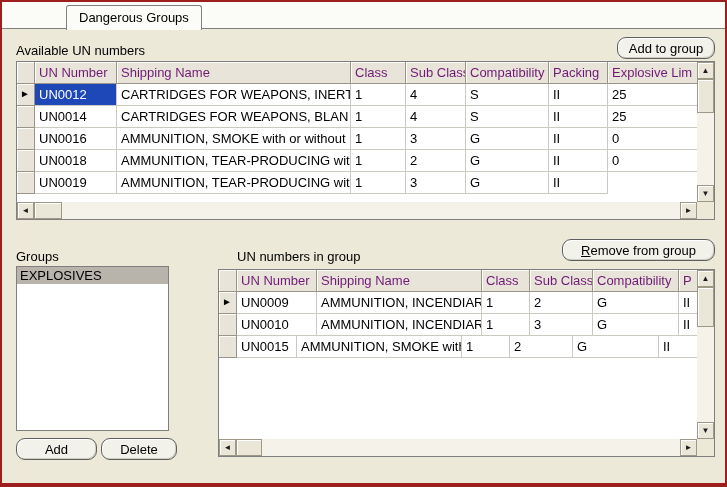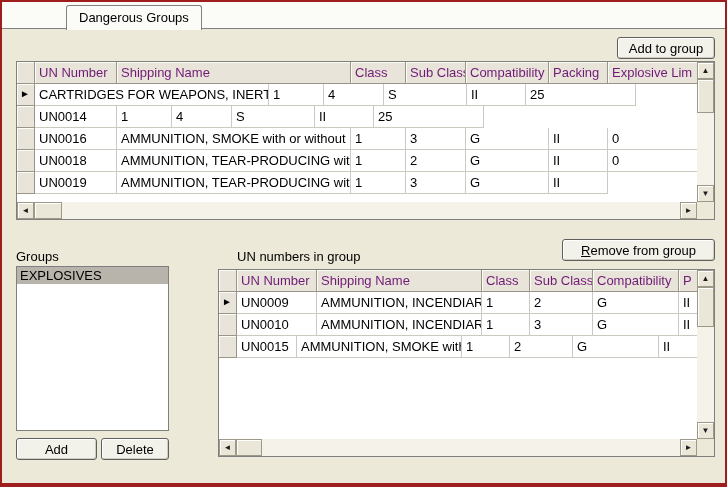--- a/index.html
+++ b/index.html
@@ -19,21 +19,21 @@
     background:#fbfbf8; border:1px solid #808080; border-bottom:none;
     border-radius:3px 3px 0 0; z-index:3; white-space:nowrap;text-align:right;
   }
 
   
   .lbl { position:absolute; white-space:nowrap; }
 
   
   .btn {
     position:absolute; display:flex; align-items:center; justify-content:center;
-    background:#f2f1ea; border:1px solid #5f5f5f; border-radius:3px;
+    background:#f2f1ea; border:1px solid #5f5f5f; border-radius:9px;
     box-shadow: inset 1px 1px 0 #fff, inset -1px -1px 0 #cfccc0;
     font-size:13px; cursor:default; white-space:nowrap;
   }
 
   
   .grid { position:absolute; background:#fff; border:1px solid #7f7f7f; overflow:hidden; }
   .grid-header, .grow { display:flex; height:22px; width:1200px; }
   .gcell { flex-shrink:0; padding:3px 4px 0 4px; white-space:nowrap; overflow:hidden; }
   .hcell {
     background:#e8e4da; color:#701a75;
@@ -67,47 +67,50 @@
 </head>
 <body>
 
 <div class="window">
 
   <div class="tabstrip"></div>
   <div class="tab">
     <span>Dangerous Groups</span>
   </div>
 
+  <div class="lbl" style="left:14px; top:41px;">Available UN numbers</div>
 
   <button class="btn" style="left:615px; top:35px; width:98px; height:22px;">Add to group</button>
 
   <div class="grid" id="grid1" style="left:14px; top:59px; width:699px; height:159px;">
     <div class="grid-header">
         <div class="ind"></div>
         <div class="gcell hcell" style="width: 82px;">UN Number</div>
         <div class="gcell hcell" style="width: 234px;">Shipping Name</div>
         <div class="gcell hcell" style="width: 55px;">Class</div>
         <div class="gcell hcell" style="width: 60px;">Sub Class</div>
         <div class="gcell hcell" style="width: 83px;">Compatibility</div>
         <div class="gcell hcell" style="width: 59px;">Packing</div>
         <div class="gcell hcell" style="width: 110px;">Explosive Lim</div>
       </div>
     <div class="grid-body">
         <div class="grow">
           <div class="ind">►</div>
+          <div class="gcell dcell sel" style="width: 82px;">UN0012</div>
           <div class="gcell dcell" style="width: 234px;">CARTRIDGES FOR WEAPONS, INERT</div>
           <div class="gcell dcell" style="width: 55px;">1</div>
           <div class="gcell dcell" style="width: 60px;">4</div>
           <div class="gcell dcell" style="width: 83px;">S</div>
           <div class="gcell dcell" style="width: 59px;">II</div>
           <div class="gcell dcell" style="width: 110px;">25</div>
         </div>
         <div class="grow">
           <div class="ind"></div>
           <div class="gcell dcell" style="width: 82px;">UN0014</div>
+          <div class="gcell dcell" style="width: 234px;">CARTRIDGES FOR WEAPONS, BLAN</div>
           <div class="gcell dcell" style="width: 55px;">1</div>
           <div class="gcell dcell" style="width: 60px;">4</div>
           <div class="gcell dcell" style="width: 83px;">S</div>
           <div class="gcell dcell" style="width: 59px;">II</div>
           <div class="gcell dcell" style="width: 110px;">25</div>
         </div>
         <div class="grow">
           <div class="ind"></div>
           <div class="gcell dcell" style="width: 82px;">UN0016</div>
           <div class="gcell dcell" style="width: 234px;">AMMUNITION, SMOKE with or without b</div>
@@ -152,21 +155,21 @@
     <div class="corner"></div>
   </div>
 
   <div class="lbl" style="left:14px; top:247px;">Groups</div>
 
   <div class="listbox" id="groups-listbox" style="left:14px; top:264px; width:153px; height:165px;">
       <div class="item sel-gray">EXPLOSIVES</div>
     </div>
 
   <button class="btn" style="left:14px; top:436px; width:81px; height:22px;">Add</button>
-  <button class="btn" style="left:99px; top:436px; width:68px; height:22px;">Delete</button>
+  <button class="btn" style="left:99px; top:436px; width:76px; height:22px;">Delete</button>
 
   <div class="lbl" style="left:235px; top:247px;">UN numbers in group</div>
 
   <button class="btn" style="left:560px; top:237px; width:153px; height:22px;"><u>R</u>emove from group</button>
 
   <div class="grid" id="grid2" style="left:216px; top:267px; width:497px; height:188px;">
     <div class="grid-header">
         <div class="ind"></div>
         <div class="gcell hcell" style="width: 80px;">UN Number</div>
         <div class="gcell hcell" style="width: 165px;">Shipping Name</div>

